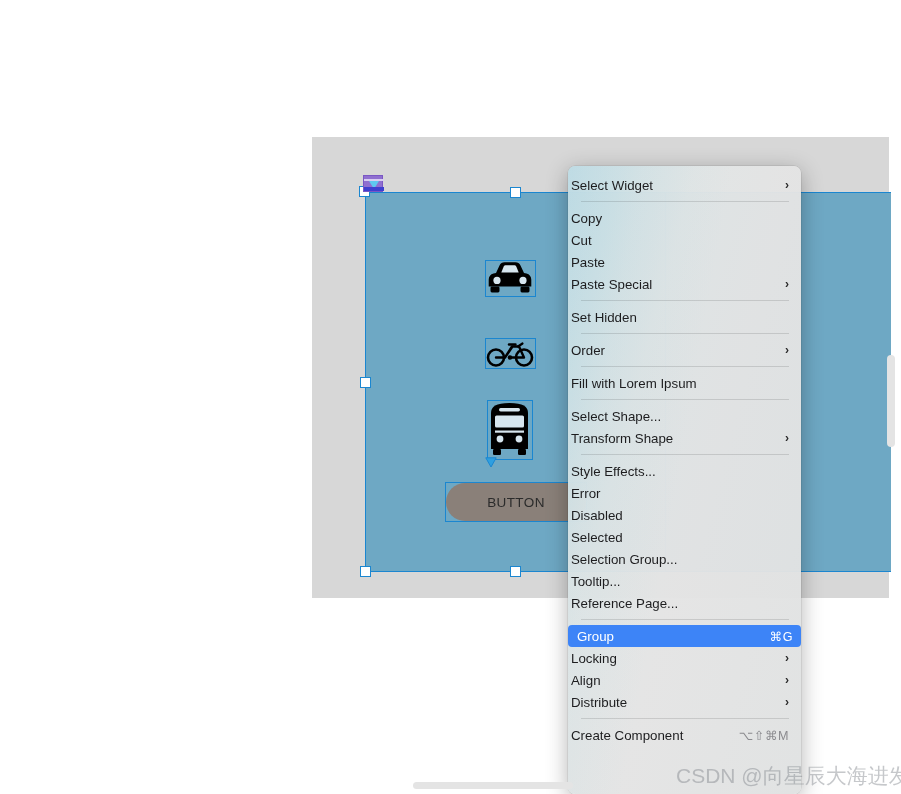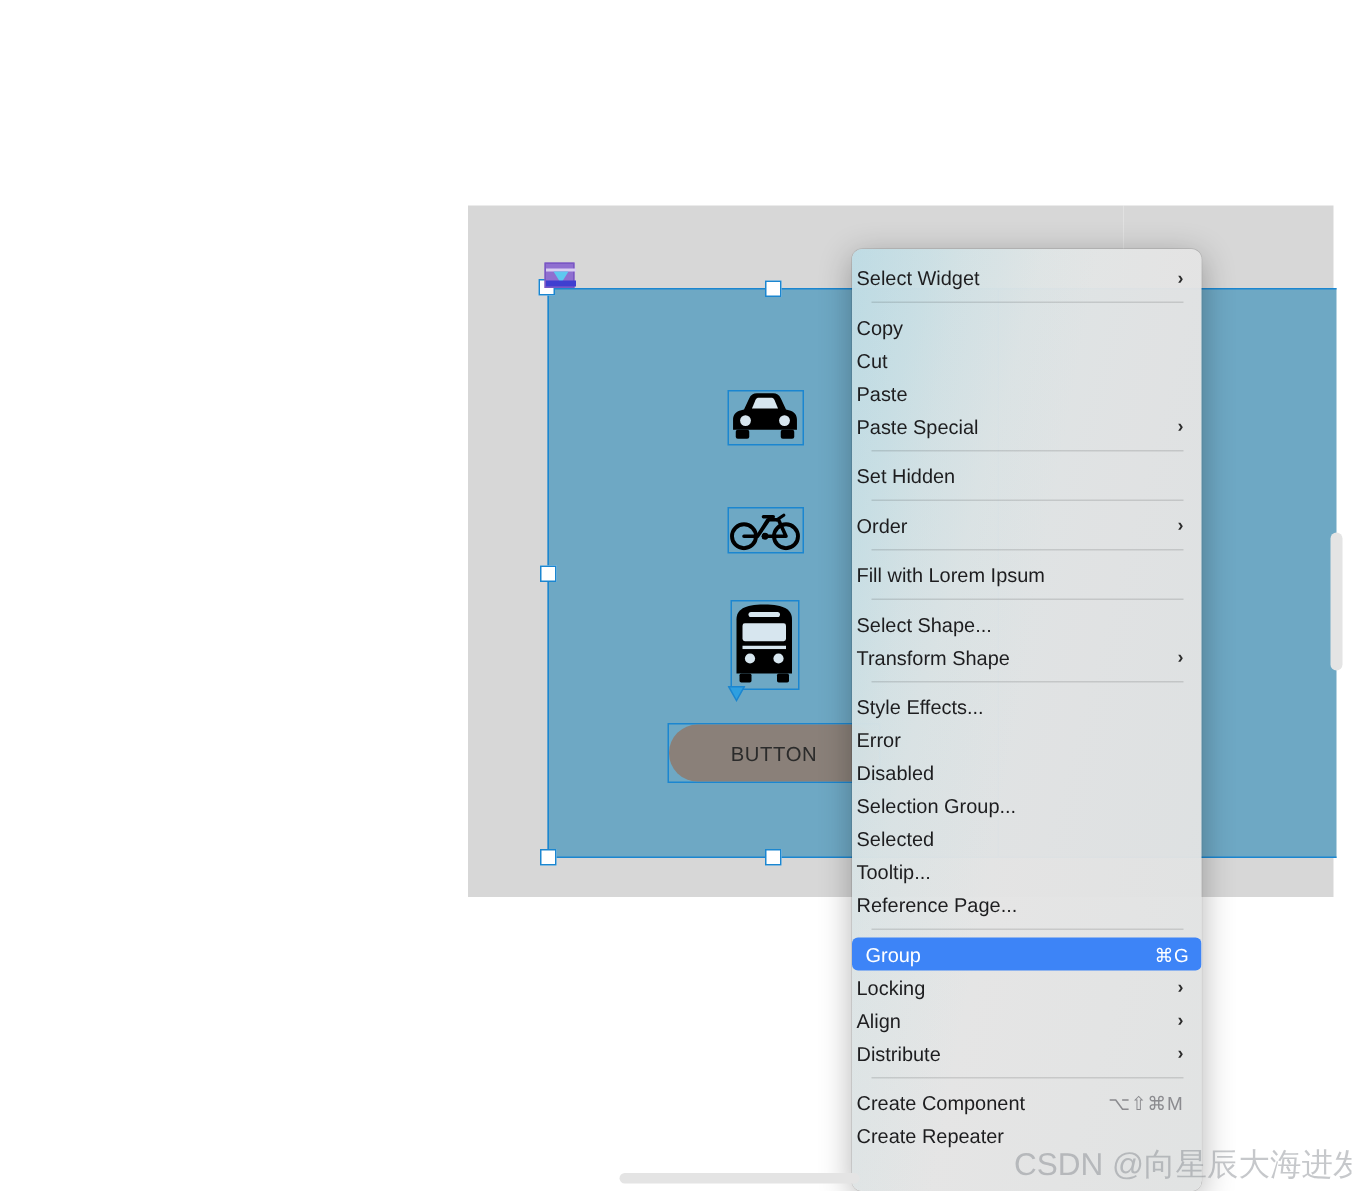--- a/index.html
+++ b/index.html
@@ -258,24 +258,24 @@
       <div class="mi">
         <span class="lbl">Style Effects...</span>
       </div>
       <div class="mi">
         <span class="lbl">Error</span>
       </div>
       <div class="mi">
         <span class="lbl">Disabled</span>
       </div>
       <div class="mi">
+        <span class="lbl">Selected</span>
+      </div>
+      <div class="mi">
         <span class="lbl">Selection Group...</span>
-      </div>
-      <div class="mi">
-        <span class="lbl">Selected</span>
       </div>
       <div class="mi">
         <span class="lbl">Tooltip...</span>
       </div>
       <div class="mi">
         <span class="lbl">Reference Page...</span>
       </div>
       <div class="sep"></div>
       <div class="mi sel">
         <span class="lbl">Group</span>
@@ -291,23 +291,20 @@
       </div>
       <div class="mi">
         <span class="lbl">Distribute</span>
         <span class="chev">›</span>
       </div>
       <div class="sep"></div>
       <div class="mi">
         <span class="lbl">Create Component</span>
         <span class="sc">⌥⇧⌘M</span>
       </div>
-      <div class="mi">
-        <span class="lbl">Create Repeater</span>
-      </div>
     </div>
 
   <div class="vscroll"></div>
   <div class="hscroll"></div>
 
   <div class="watermark">CSDN @向星辰大海进发</div>
 
 </div>
 
 </body></html>

